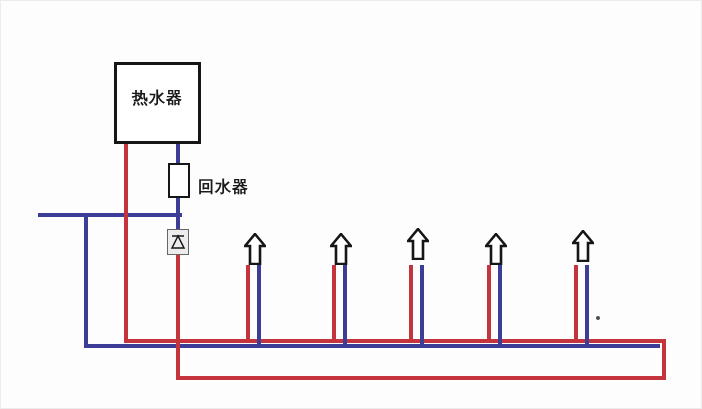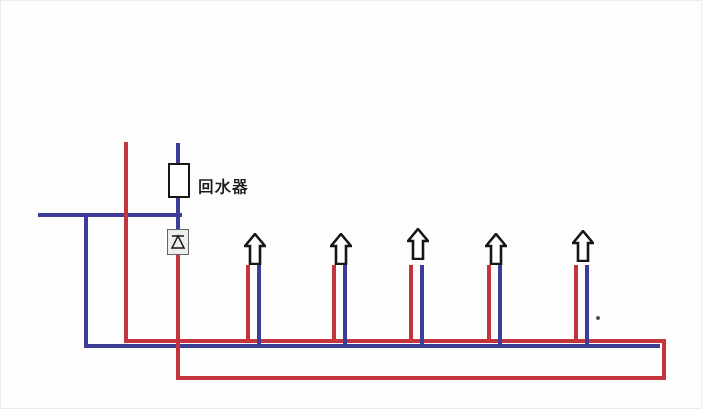--- a/index.html
+++ b/index.html
@@ -93,20 +93,23 @@
   <div class="pipe v red" style="left:662px; top:339px; height:41px;"></div>
   <div class="pipe h red" style="left:176px; top:376px; width:490px;"></div>
   <div class="pipe v red" style="left:176px; top:252px; height:128px;"></div>
 
   <div class="pipe v red" style="left:246px; top:265px; height:78px;"></div>
   <div class="pipe v red" style="left:332px; top:265px; height:78px;"></div>
   <div class="pipe v red" style="left:409px; top:265px; height:78px;"></div>
   <div class="pipe v red" style="left:487px; top:265px; height:78px;"></div>
   <div class="pipe v red" style="left:574px; top:265px; height:78px;"></div>
 
+  <div class="box heater-box">
+    <span class="label">热水器</span>
+  </div>
 
   <div class="box return-device-box"></div>
   <span class="label floating-label return-device-label">回水器</span>
 
   <div class="box check-valve-box">
     <svg viewBox="0 0 16 20" width="16" height="20">
       <line x1="2" y1="4" x2="14" y2="4" stroke="#161616" stroke-width="1.5"></line>
       <polygon points="8,4 2,16 14,16" fill="none" stroke="#161616" stroke-width="1.5"></polygon>
     </svg>
   </div>

